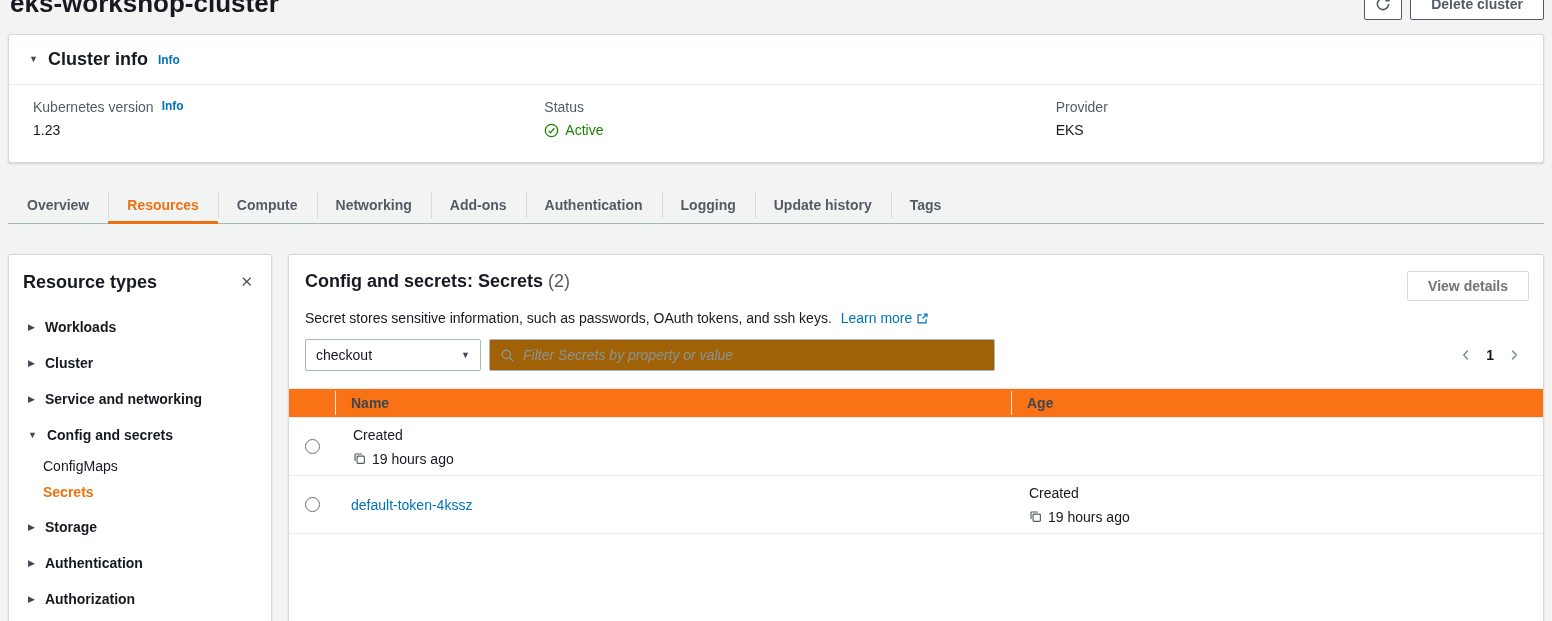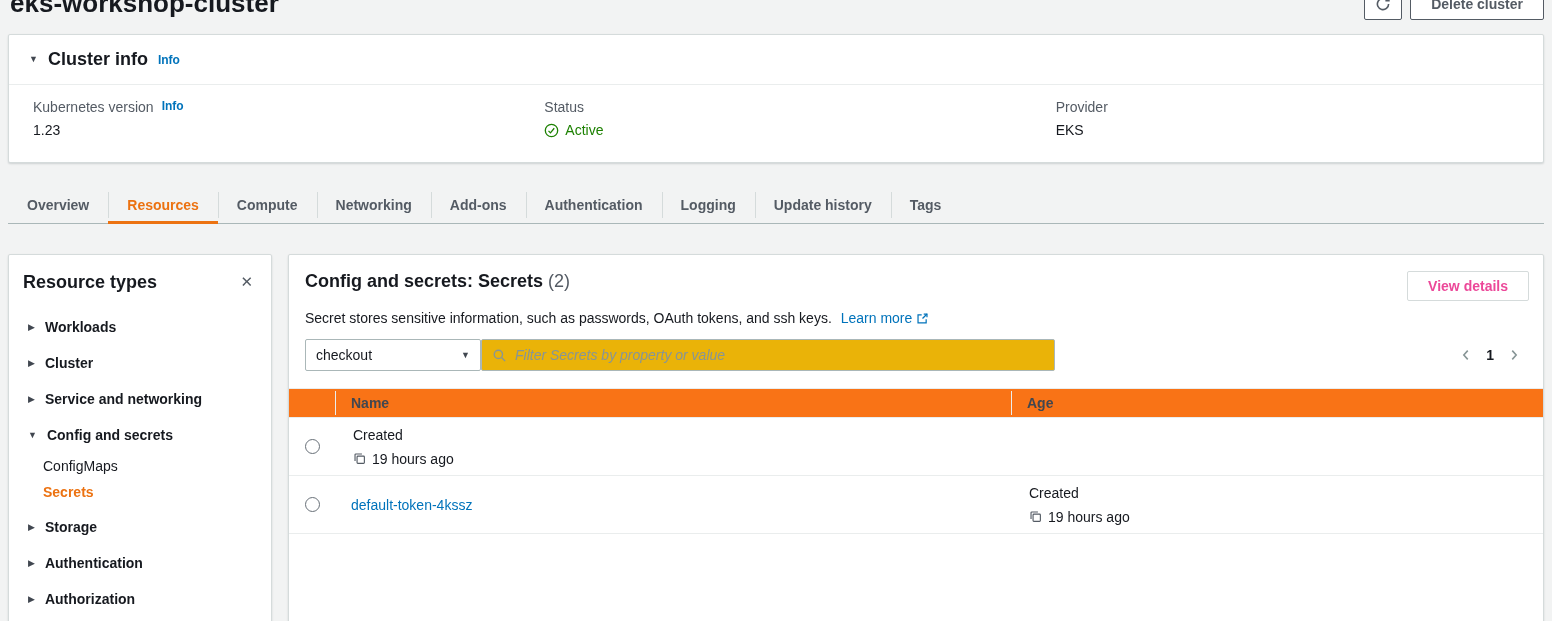--- a/index.html
+++ b/index.html
@@ -77,32 +77,32 @@
   .rt-child { padding: 5px 0; font-size: 14px; color: #16191f; cursor: pointer; }
   .rt-child.selected { color: #ec7211; font-weight: 700; }
 
   
   .main-panel { flex: 1; padding: 16px 0 0; display: flex; flex-direction: column; }
   .mp-header { display: flex; align-items: flex-start; justify-content: space-between; padding: 0 14px 0 16px; gap: 40px; }
   .mp-title { font-size: 18px; font-weight: 700; color: #16191f; }
   .mp-count { color: #545b64; font-weight: 400; }
   .view-details-btn {
     background: #fff; border: 1px solid #d5dbdb; border-radius: 2px;
-    color: #ec4899; font-weight: 700; font-size: 14px; height: 30px; padding: 0 20px;
+    color: #737373; font-weight: 700; font-size: 14px; height: 30px; padding: 0 20px;
   }
   .mp-desc { padding: 9px 16px 0; font-size: 14px; color: #16191f; }
   .learn { color: #0073bb; margin-left: 5px; display: inline-flex; align-items: center; gap: 4px; }
-  .controls { display: flex; align-items: center; gap: 0; padding: 13px 16px 14px; }
+  .controls { display: flex; align-items: center; gap: 8px; padding: 13px 16px 14px; }
   .dropdown {
     width: 176px; height: 32px; background: #fff; border: 1px solid #aab7b8; border-radius: 2px;
     display: flex; align-items: center; justify-content: space-between; padding: 0 10px; cursor: pointer;
   }
   .dropdown .caret { font-size: 9px; color: #414750; }
   .search-box {
-    width: 574px; height: 32px; background: #eab308; border: 1px solid #aab7b8; border-radius: 2px;
+    width: 506px; height: 32px; background: #a16207; border: 1px solid #aab7b8; border-radius: 2px;
     display: flex; align-items: center; gap: 8px; padding: 0 10px;
   }
   .search-box input {
     flex: 1; border: none; outline: none; font-family: inherit; font-size: 14px;
     font-style: italic; color: #16191f; background: transparent;
   }
   .search-box input::placeholder { color: #879596; font-style: italic; }
   .pagination { margin-left: auto; display: flex; align-items: center; gap: 13px; padding-right: 6px; }
   .page-num { font-weight: 700; font-size: 14px; color: #16191f; }
   .pg-btn { background: none; border: none; display: flex; align-items: center; padding: 0; }

